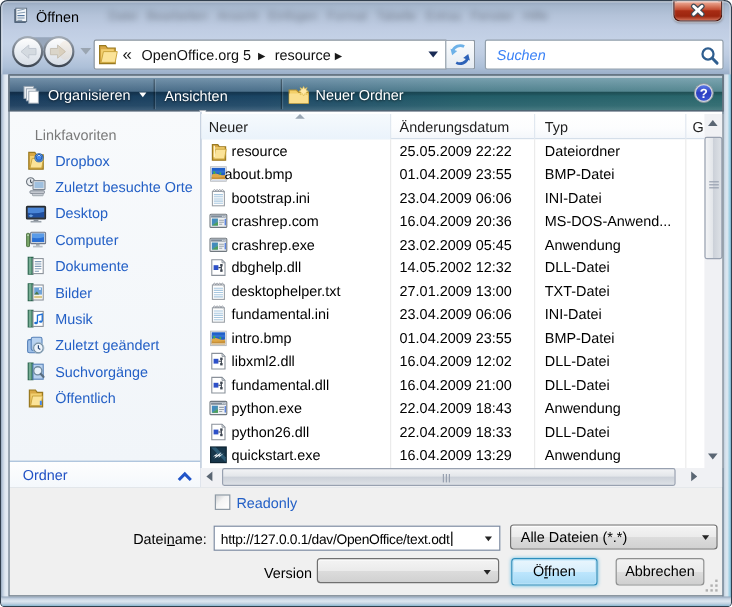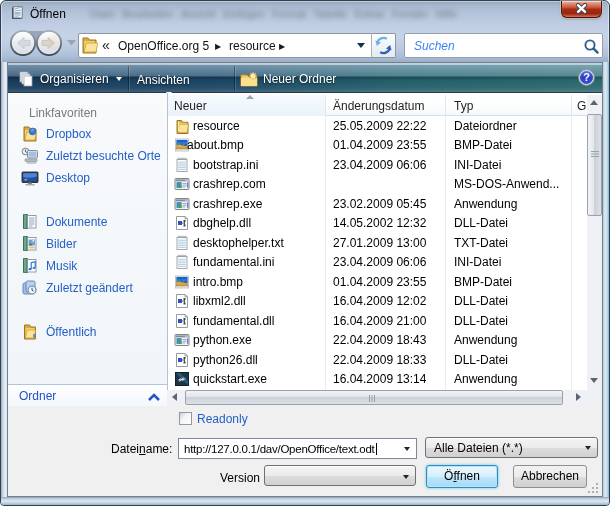--- a/index.html
+++ b/index.html
@@ -260,20 +260,32 @@
         <svg width="18" height="18" viewBox="0 0 18 18">
 <rect x="1" y="3" width="16" height="10.5" rx="0.8" fill="#3a3f45" stroke="#23282e" stroke-width="0.9"></rect>
 <rect x="2.2" y="4.2" width="13.6" height="8" fill="#1f4f9f"></rect>
 <path d="M2.2 4.2 h13.6 v3.2 q-7 2 -13.6 0.8 z" fill="#4a86d8"></path>
 <path d="M2.8 10.8 l2 -1.2 l2 1.2 l-2 1.2 z" fill="#6aa0e0"></path>
 <rect x="7" y="13.5" width="4" height="1.6" fill="#7e868f"></rect>
 <rect x="4.5" y="15.1" width="9" height="1.3" fill="#9aa2ab"></rect>
 </svg>
         <span>Desktop</span>
       </div>
+<div class="sbitem" style="top:96px;">
+        <svg width="18" height="18" viewBox="0 0 18 18">
+<rect x="1.2" y="3.5" width="2.4" height="11" rx="0.5" fill="#7aa86a" stroke="#4a7040" stroke-width="0.8"></rect>
+<rect x="1.7" y="4.5" width="1.4" height="1" fill="#cfe0c8"></rect>
+<rect x="4.5" y="2.5" width="12.5" height="9.5" rx="0.8" fill="#d4d9df" stroke="#70798a" stroke-width="0.9"></rect>
+<rect x="5.7" y="3.7" width="10.1" height="7" fill="#2a6fd4"></rect>
+<path d="M5.7 3.7 h10.1 v2.8 q-5 1.6 -10.1 0.6 z" fill="#5a9be8"></path>
+<rect x="9" y="12" width="3" height="1.8" fill="#9aa2ab"></rect>
+<rect x="6.5" y="13.8" width="8" height="1.4" fill="#b9bfc6"></rect>
+</svg>
+        <span>Computer</span>
+      </div>
 <div class="sbitem" style="top:118px;">
         <svg width="18" height="18" viewBox="0 0 18 18">
 <path d="M2.5 1.5 h4 v14 h-4 z" fill="#4f8f72" stroke="#2e6650" stroke-width="0.9"></path>
 <path d="M3.5 1.5 h1 v14 h-1 z" fill="#8fc0a8"></path>
 <rect x="6.5" y="2.5" width="8.5" height="12.5" fill="#fff" stroke="#8a919a" stroke-width="0.9"></rect>
 <g stroke="#7e9ab5" stroke-width="0.9">
             <path d="M8 5 h5.5"></path>
             <path d="M8 7 h5.5"></path>
             <path d="M8 9 h5.5"></path>
             <path d="M8 11 h5.5"></path>
@@ -307,20 +319,30 @@
       </div>
 <div class="sbitem" style="top:184px;">
         <svg width="18" height="18" viewBox="0 0 18 18">
 <rect x="2" y="4" width="9" height="11" rx="1.5" fill="#9fc0e8" stroke="#5580b8" stroke-width="0.9"></rect>
 <rect x="5" y="2" width="9" height="11" rx="1.5" fill="#b8d2f0" stroke="#5580b8" stroke-width="0.9"></rect>
 <circle cx="11" cy="11" r="4" fill="#eef4fb" stroke="#6f8a9f" stroke-width="1"></circle>
 <circle cx="11" cy="11" r="4.6" fill="none" stroke="#9fb5c8" stroke-width="0.7"></circle>
 <path d="M11 8.8 v2.4 l1.6 1" stroke="#2c4a78" stroke-width="1" fill="none"></path>
 </svg>
         <span>Zuletzt geändert</span>
+      </div>
+<div class="sbitem" style="top:206px;">
+        <svg width="18" height="18" viewBox="0 0 18 18">
+<path d="M2.5 1.5 h4 v14 h-4 z" fill="#4f8f72" stroke="#2e6650" stroke-width="0.9"></path>
+<path d="M3.5 1.5 h1 v14 h-1 z" fill="#8fc0a8"></path>
+<rect x="6.5" y="2.5" width="8.5" height="12.5" fill="#b8d2f0" stroke="#5580b8" stroke-width="0.9"></rect>
+<circle cx="10.5" cy="8" r="3.4" fill="#e8f1fa" stroke="#6f8a9f" stroke-width="1.1"></circle>
+<path d="M13 10.6 L15.2 13" stroke="#5a6e80" stroke-width="1.9" stroke-linecap="round"></path>
+</svg>
+        <span>Suchvorgänge</span>
       </div>
 <div class="sbitem" style="top:228px;">
         <svg width="18" height="18" viewBox="0 0 18 18">
 <path d="M3.5 2 h5 l1.5 2 h4.5 v12 h-11 z" fill="#d9a845" stroke="#9a7a20" stroke-width="1"></path>
 <path d="M4.5 5 h9 v10 h-9 z" fill="#f2cf70"></path>
 <path d="M4.5 15 l1.6 -8 h8.4 l-1.3 8 z" fill="#fbe398" stroke="#c9a33c" stroke-width="0.8"></path>
 <rect x="12.2" y="11" width="1.6" height="3.5" fill="#3f87f5"></rect>
 </svg>
         <span>Öffentlich</span>
       </div>
@@ -402,20 +424,21 @@
 <path d="M2.6 12 v-5.8 h5 z" fill="#3f88c8" opacity="0.7"></path>
 <path d="M7.6 12 v-3 l-5 3 z" fill="#4fa058"></path>
 <g stroke="#9aa4ad" stroke-width="0.9">
                 <path d="M8.6 7.5 h4"></path>
                 <path d="M8.6 9.2 h4"></path>
                 <path d="M8.6 10.9 h2.6"></path>
               </g>
 <rect x="13.2" y="6.4" width="1" height="5.4" fill="#3f6fd8"></rect>
 </svg></span>
           <span class="rtxt" style="left:25px;">crashrep.com</span>
+          <span class="rtxt" style="left:165px;">16.04.2009 20:36</span>
           <span class="rtxt" style="left:286px;">MS-DOS-Anwend...</span>
         </div>
 <div class="row" style="top:101.5px;">
           <span class="ricon"><svg width="16" height="16" viewBox="0 0 16 16">
 <rect x="1" y="2.5" width="14" height="11" rx="0.8" fill="#eef0f2" stroke="#70787f" stroke-width="0.9"></rect>
 <rect x="1.9" y="3.4" width="12.2" height="1.9" fill="#7e8b99"></rect>
 <circle cx="11.4" cy="4.3" r="0.5" fill="#d8dde2"></circle>
               <circle cx="12.6" cy="4.3" r="0.5" fill="#d8dde2"></circle>
               <circle cx="13.4" cy="4.3" r="0.5" fill="#d8dde2"></circle>
 <rect x="2.6" y="6.2" width="5" height="5.8" fill="#4a94a8"></rect>
@@ -554,21 +577,21 @@
           <span class="rtxt" style="left:165px;">22.04.2009 18:33</span>
           <span class="rtxt" style="left:286px;">DLL-Datei</span>
         </div>
 <div class="row" style="top:277.0px;">
           <span class="ricon"><svg width="16" height="16" viewBox="0 0 16 16">
 <rect x="1.5" y="1.5" width="13" height="13" fill="#17364a" stroke="#0c2230" stroke-width="1"></rect>
 <path d="M2 2 l12 12 v-4 l-8 -8 z" fill="#2c5a74"></path>
 <path d="M3.5 9.5 l4 -3 l-1.4 2.2 l4.4 -2.8 l-1.6 2.6 l3.6 -1.8 l-4.6 4 l1 -2.2 l-4.2 2.6 l1.2 -2.2 z" fill="#e9eef2"></path>
 </svg></span>
           <span class="rtxt" style="left:25px;">quickstart.exe</span>
-          <span class="rtxt" style="left:165px;">16.04.2009 13:14</span>
+          <span class="rtxt" style="left:165px;">16.04.2009 13:29</span>
           <span class="rtxt" style="left:286px;">Anwendung</span>
         </div>
       </div>
     <div id="vscroll">
       <div class="sbtn" style="left:0;top:0;width:16px;height:17px;"><svg width="14" height="15" viewBox="0 0 14 15">
             <path d="M7 5 L11 10 L3 10 z" fill="#5a6673"></path>
           </svg></div>
       <div class="thumbv" style="left:0;top:19px;width:15px;height:102px;">
           <div style="position:absolute;left:3px;top:36px;width:8px;height:1px;background:#98a1b0;box-shadow:0 2.5px 0 #98a1b0,0 5px 0 #98a1b0;"></div>
         </div>

